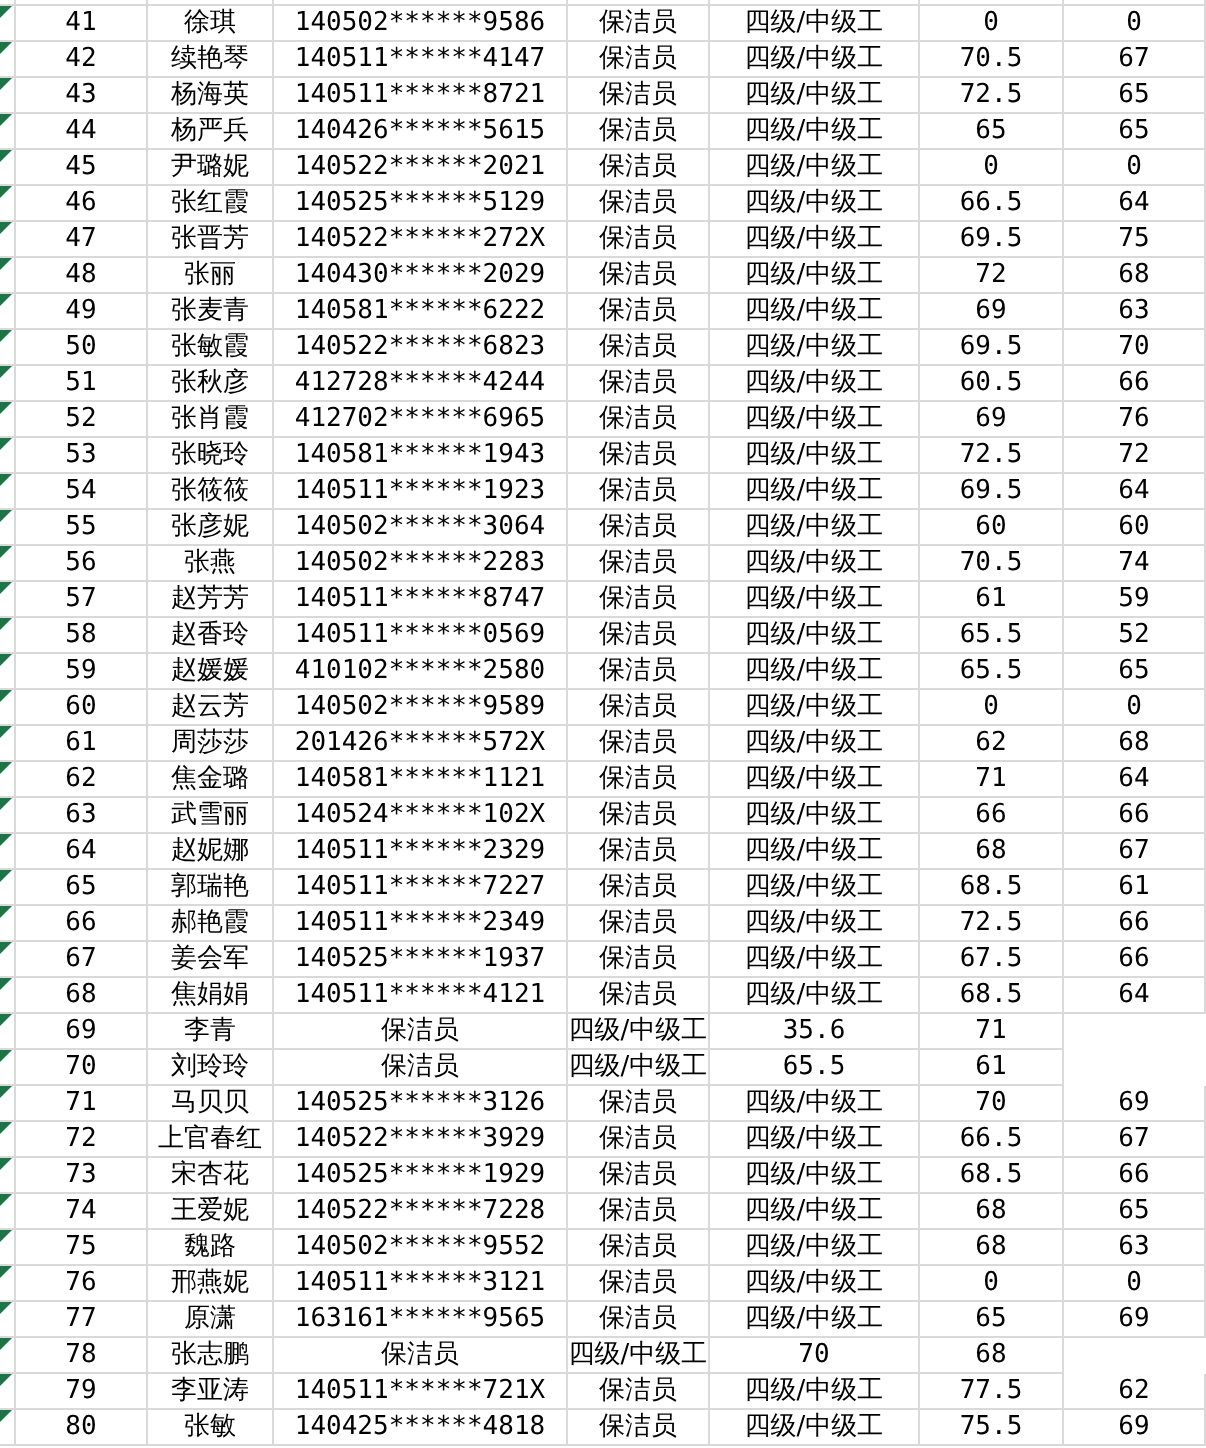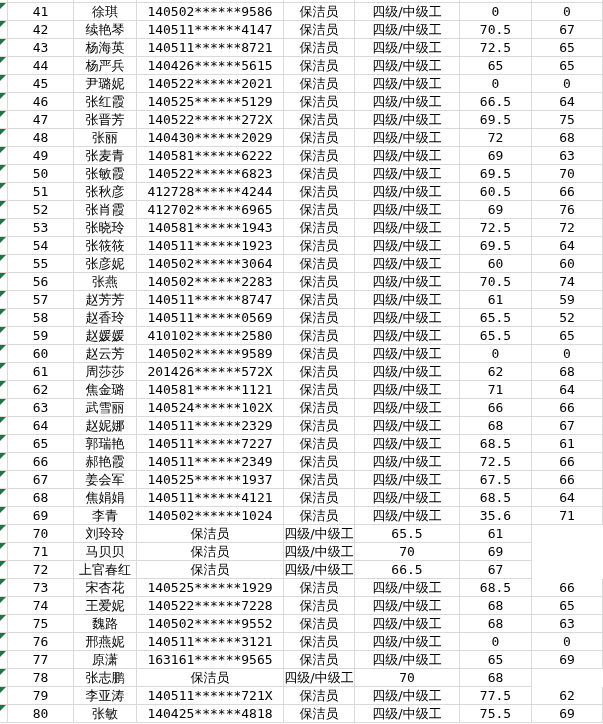--- a/index.html
+++ b/index.html
@@ -424,21 +424,20 @@
       <div class="cell cjk">四级/中级工</div>
       <div class="cell num">68.5</div>
       <div class="cell num">64</div>
     </div>
     <div class="row">
       <div class="cell">
         <span class="tri"></span>
       </div>
       <div class="cell num">69</div>
       <div class="cell cjk">李青</div>
-      <div class="cell num">140502******1024</div>
       <div class="cell cjk">保洁员</div>
       <div class="cell cjk">四级/中级工</div>
       <div class="cell num">35.6</div>
       <div class="cell num">71</div>
     </div>
     <div class="row">
       <div class="cell">
         <span class="tri"></span>
       </div>
       <div class="cell num">70</div>
@@ -447,31 +446,33 @@
       <div class="cell cjk">四级/中级工</div>
       <div class="cell num">65.5</div>
       <div class="cell num">61</div>
     </div>
     <div class="row">
       <div class="cell">
         <span class="tri"></span>
       </div>
       <div class="cell num">71</div>
       <div class="cell cjk">马贝贝</div>
+      <div class="cell num">140525******3126</div>
       <div class="cell cjk">保洁员</div>
       <div class="cell cjk">四级/中级工</div>
       <div class="cell num">70</div>
       <div class="cell num">69</div>
     </div>
     <div class="row">
       <div class="cell">
         <span class="tri"></span>
       </div>
       <div class="cell num">72</div>
       <div class="cell cjk">上官春红</div>
+      <div class="cell num">140522******3929</div>
       <div class="cell cjk">保洁员</div>
       <div class="cell cjk">四级/中级工</div>
       <div class="cell num">66.5</div>
       <div class="cell num">67</div>
     </div>
     <div class="row">
       <div class="cell">
         <span class="tri"></span>
       </div>
       <div class="cell num">73</div>

